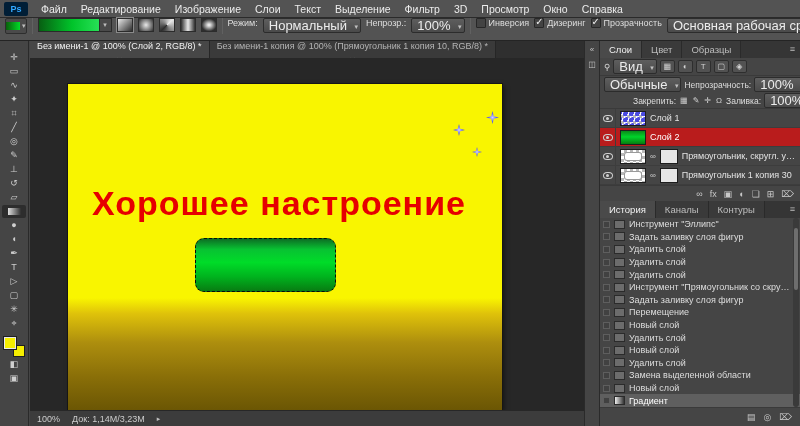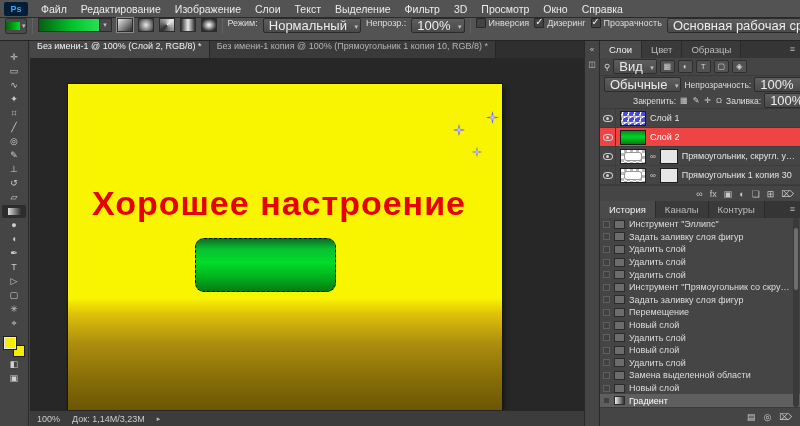--- a/index.html
+++ b/index.html
@@ -79,21 +79,21 @@
 
   .lfilter { top:17px; height:18px; display:flex; align-items:center; gap:3px; padding:0 4px; border-bottom:1px solid #3a3a3a; }
   .iconbtn { width:15px; height:13px; background:#525252; border:1px solid #2e2e2e; border-radius:2px; font-size:8px; line-height:12px; text-align:center; color:#d4d4d4; flex:none; }
   .lblend { top:35px; height:17px; display:flex; align-items:center; gap:3px; padding:0 4px; }
   .llock { top:52px; height:15px; display:flex; align-items:center; gap:3px; padding:0 4px;margin-left:29px; }
   .lockicon { font-size:8px; color:#cfcfcf; padding:0 1px; }
   .tiny { font-size:8.5px; }
 
   .llist { top:67px; height:77px; border-top:1px solid #3a3a3a; }
   .lrow { height:19px; display:flex; align-items:center; gap:4px; padding-right:2px; border-bottom:1px solid #3d3d3d; font-size:9px; color:#e4e4e4; }
-  .lrow.selected { background:#ef4444; color:#ffffff; }
+  .lrow.selected { background:#b91c1c; color:#ffffff; }
   .eyebox { width:16px; align-self:stretch; border-right:1px solid #3d3d3d; display:flex; align-items:center; justify-content:center; flex:none; }
   .eye { width:10px; height:7px; border:1px solid #d0d0d0; border-radius:50% / 60%; position:relative; }
   .eye::after { content:""; position:absolute; left:2.5px; top:1px; width:3px; height:3px; border-radius:50%; background:#d0d0d0; }
   .thumb { width:26px; height:15px; border:1px solid #1d1d1d; flex:none; position:relative; }
   .checker { background-color:#ffffff; background-image:linear-gradient(45deg,#b9b9b9 25%,transparent 25%,transparent 75%,#b9b9b9 75%),linear-gradient(45deg,#b9b9b9 25%,transparent 25%,transparent 75%,#b9b9b9 75%); background-size:6px 6px; background-position:0 0,3px 3px; }
   .thumb.dots { background-image:radial-gradient(circle 2px at 68% 35%,#4a4ae0 0 2px,transparent 2.5px),radial-gradient(circle 1.5px at 42% 64%,#4a4ae0 0 1.5px,transparent 2px),linear-gradient(45deg,#b9b9b9 25%,transparent 25%,transparent 75%,#b9b9b9 75%),linear-gradient(45deg,#b9b9b9 25%,transparent 25%,transparent 75%,#b9b9b9 75%); }
   .thumb.grad { background:linear-gradient(180deg,#0a8a1a,#00d42a 45%,#067d10); }
   .thumb.shape::after { content:""; position:absolute; left:4px; right:4px; top:3px; bottom:3px; background:#ffffff; border-radius:2px; box-shadow:0 0 0 1px #9a9a9a; }
   .thumb.mask { width:18px; background:#e6e6e6; }
   .linkglyph { font-size:8px; color:#cfcfcf; flex:none; }

